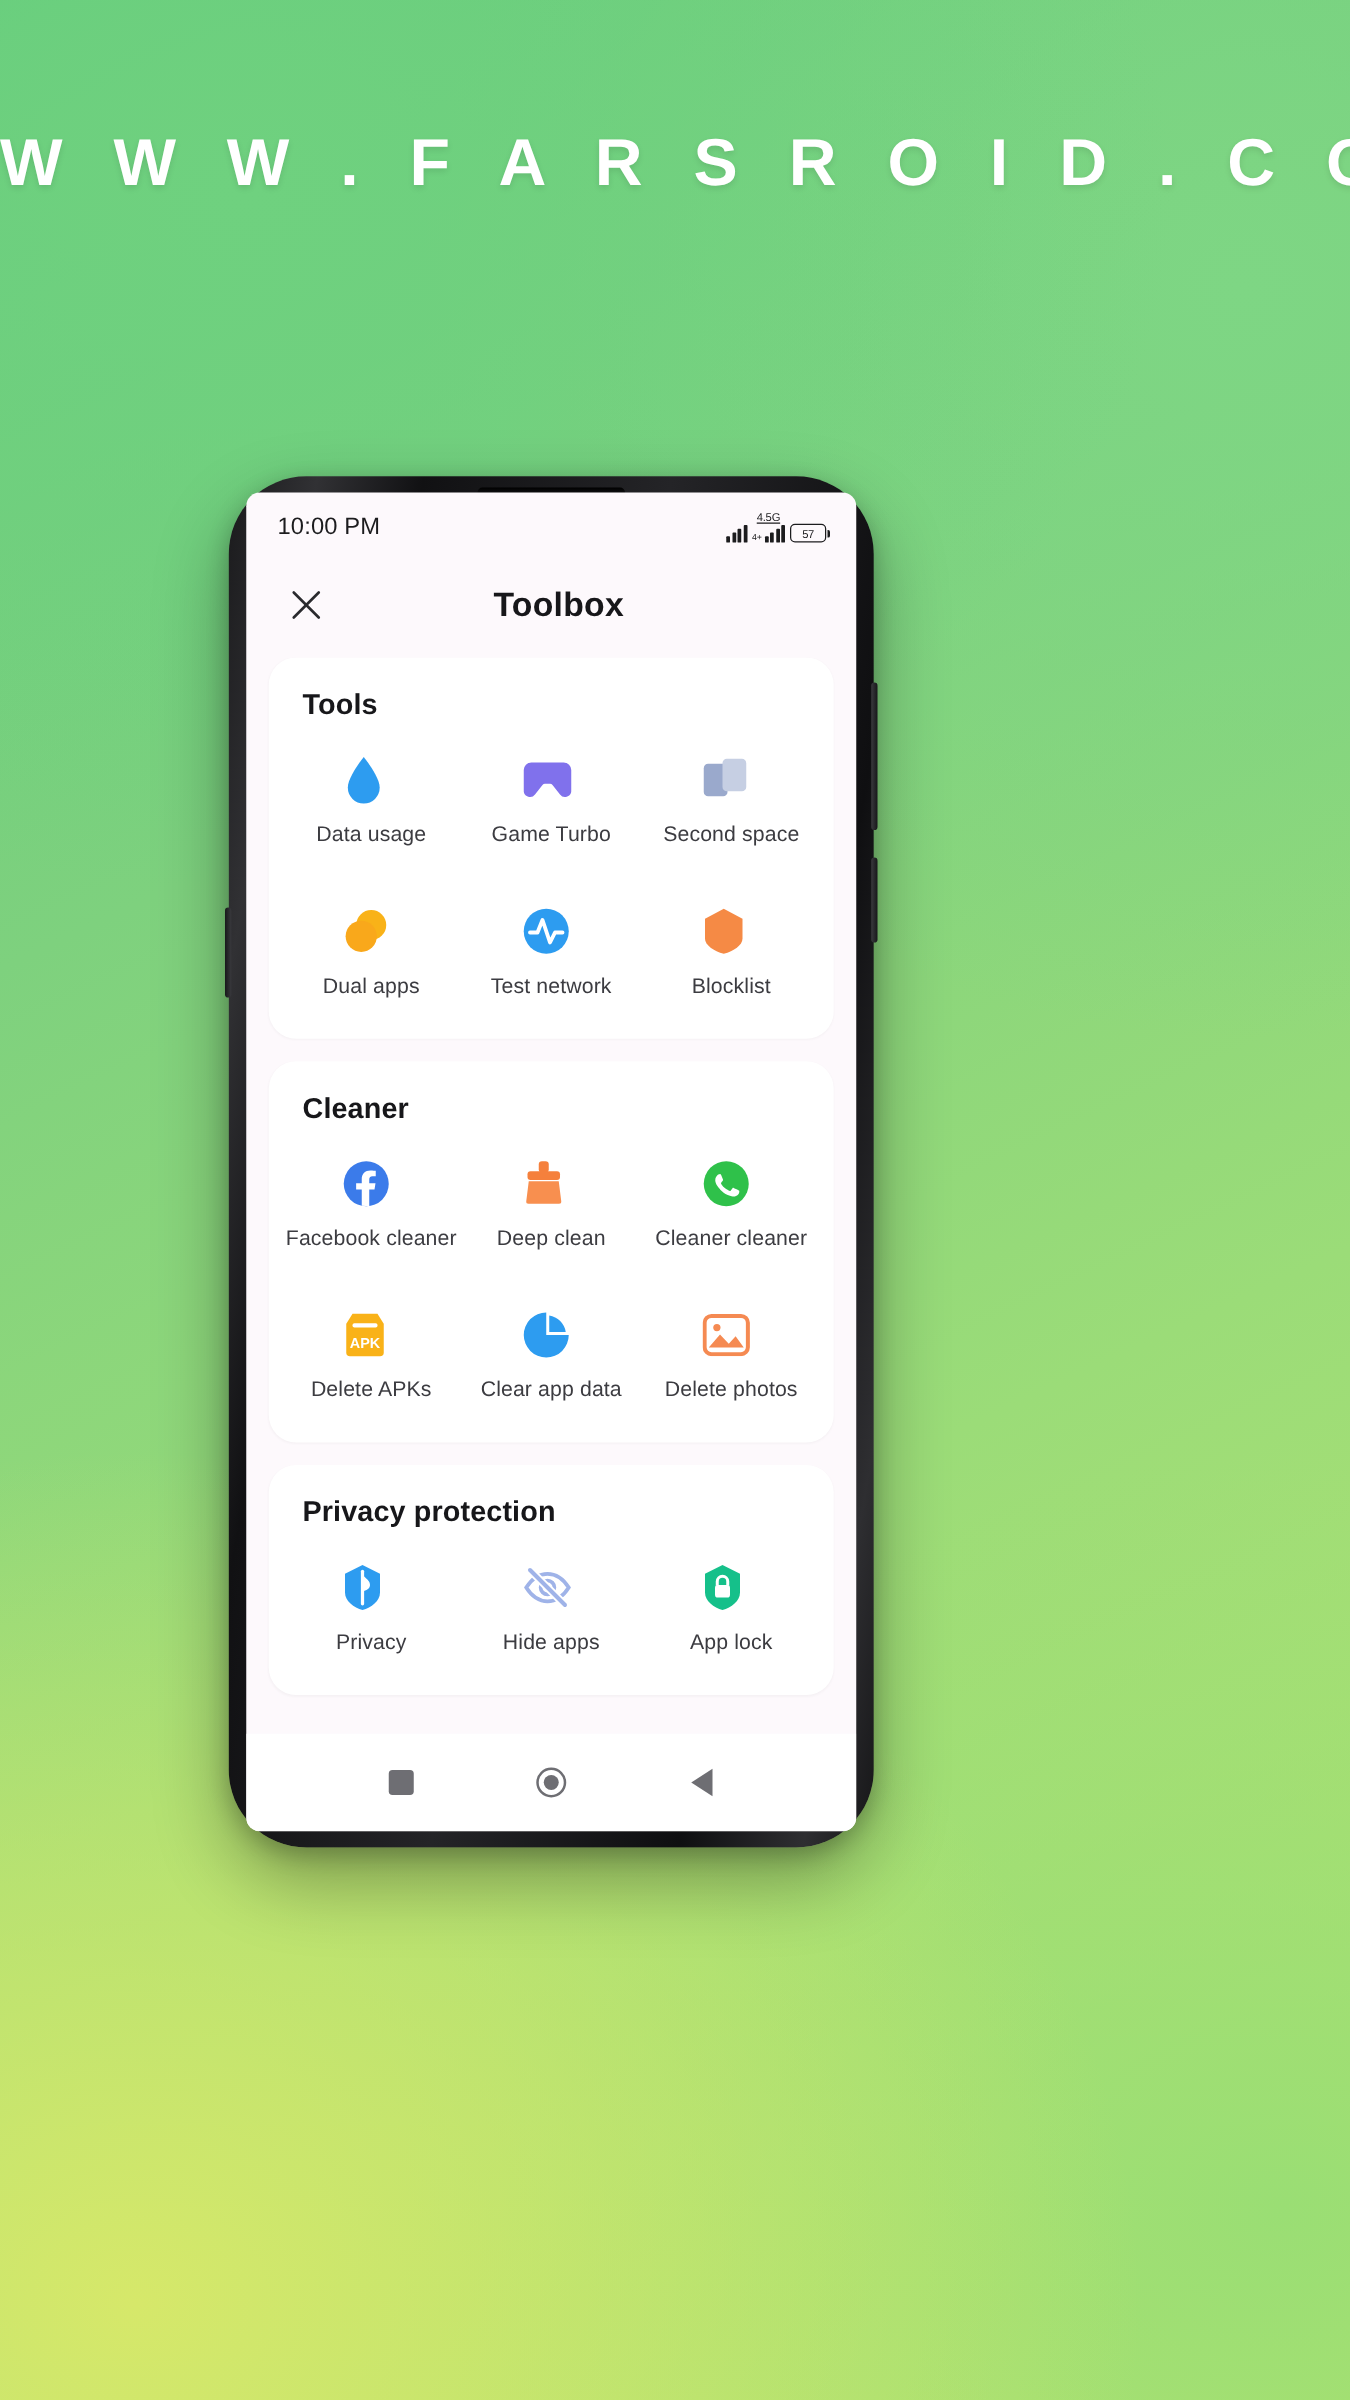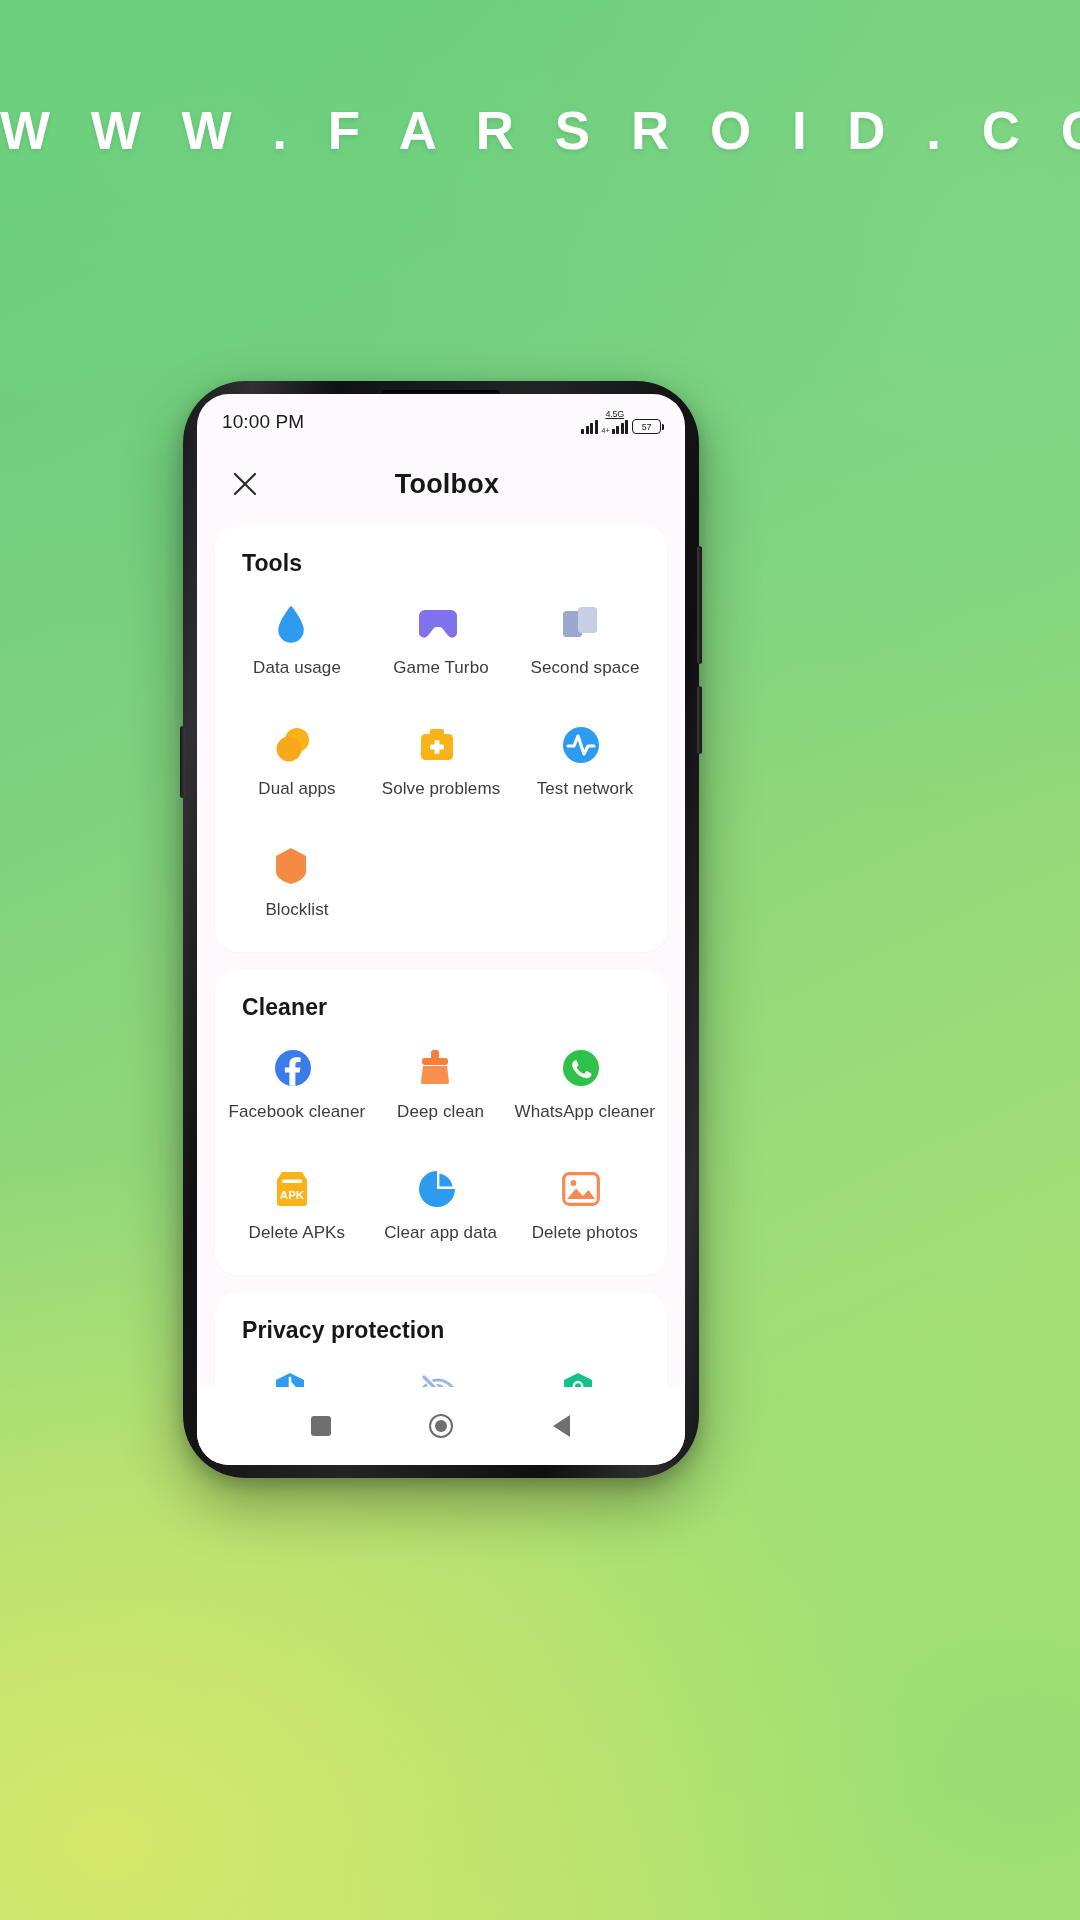--- a/index.html
+++ b/index.html
@@ -62,21 +62,21 @@
     position:absolute;
     left:50%; transform:translateX(-50%);
     top:9px; width:118px; height:8px;
     border-radius:5px;
     background:linear-gradient(180deg,#000 0%,#1d1d20 100%);
   }
 
   .screen {
     position:relative;
     width:100%; height:100%;
-    border-radius:32px;
+    border-radius:11px;
     background:#fdf9fc;
     overflow:hidden;
     display:flex; flex-direction:column;
   }
 
   
   .statusbar{
     height:48px;
     display:flex; align-items:center; justify-content:space-between;
     padding:8px 24px 0 25px;
@@ -280,31 +280,20 @@
           <div class="tile">
             <div class="tile-ico">
               <svg width="38" height="38" viewBox="0 0 38 38">
                 <circle cx="23" cy="14" r="12" fill="#f9b218"></circle>
                 <circle cx="15" cy="23" r="12.5" fill="#f9a81b"></circle>
               </svg>
             </div>
             <div class="tile-lbl">Dual apps</div>
           </div>
 
-          <div class="tile">
-            <div class="tile-ico">
-              <svg width="38" height="38" viewBox="0 0 38 38">
-                <rect x="12" y="3" width="14" height="6" rx="2" fill="#f9b218"></rect>
-                <rect x="3" y="8" width="32" height="26" rx="4.5" fill="#f9b218"></rect>
-                <rect x="16.5" y="14" width="5" height="14" rx="1.6" fill="#ffffff"></rect>
-                <rect x="12" y="18.5" width="14" height="5" rx="1.6" fill="#ffffff"></rect>
-              </svg>
-            </div>
-            <div class="tile-lbl">Solve problems</div>
-          </div>
 
           <div class="tile">
             <div class="tile-ico">
               <svg width="38" height="38" viewBox="0 0 38 38">
                 <circle cx="19" cy="19" r="18" fill="#2d9cf0"></circle>
                 <path d="M6 20 H12 L16 10 L22 28 L26 20 H32" stroke="#ffffff" stroke-width="3.1" fill="none" stroke-linecap="round" stroke-linejoin="round"></path>
               </svg>
             </div>
             <div class="tile-lbl">Test network</div>
           </div>
@@ -346,21 +335,21 @@
             <div class="tile-lbl">Deep clean</div>
           </div>
 
           <div class="tile">
             <div class="tile-ico">
               <svg width="38" height="38" viewBox="0 0 38 38">
                 <circle cx="19" cy="19" r="18" fill="#2fc14a"></circle>
                 <path d="M13.6 11.3 C13.1 11.3 12.4 11.5 11.9 12.1 C11.4 12.7 10.2 13.8 10.2 16.1 C10.2 18.4 11.9 20.6 12.1 20.9 C12.4 21.2 15.4 26 20.2 27.9 C24.2 29.5 25 29.2 25.9 29.1 C26.8 29 28.7 27.9 29.1 26.8 C29.5 25.7 29.5 24.7 29.4 24.5 C29.2 24.3 28.9 24.2 28.4 23.9 C27.9 23.7 25.5 22.5 25 22.3 C24.6 22.2 24.3 22.1 24 22.6 C23.7 23.1 22.8 24.2 22.5 24.5 C22.3 24.8 22 24.8 21.5 24.6 C21 24.3 19.4 23.8 17.6 22.2 C16.2 20.9 15.2 19.4 14.9 18.9 C14.7 18.4 14.9 18.1 15.1 17.9 C15.3 17.6 15.6 17.3 15.9 17 C16.1 16.7 16.2 16.5 16.4 16.2 C16.5 15.9 16.5 15.6 16.3 15.3 C16.2 15.1 15.2 12.7 14.8 11.8 C14.4 10.9 14 11.3 13.6 11.3 Z" fill="#ffffff"></path>
               </svg>
             </div>
-            <div class="tile-lbl">WhatsApp cleaner</div>
+            <div class="tile-lbl">Cleaner cleaner</div>
           </div>
 
           <div class="tile">
             <div class="tile-ico">
               <svg width="36" height="38" viewBox="0 0 36 38">
                 <path d="M3 10 L8 2 H28 L33 10 V33 A3 3 0 0 1 30 36 H6 A3 3 0 0 1 3 33 Z" fill="#f9b218"></path>
                 <rect x="8" y="9.5" width="20" height="3.4" rx="1.5" fill="#ffffff"></rect>
                 <text x="18" y="29" font-family="Liberation Sans, sans-serif" font-size="11.5" font-weight="bold" fill="#ffffff" text-anchor="middle">APK</text>
               </svg>
             </div>

